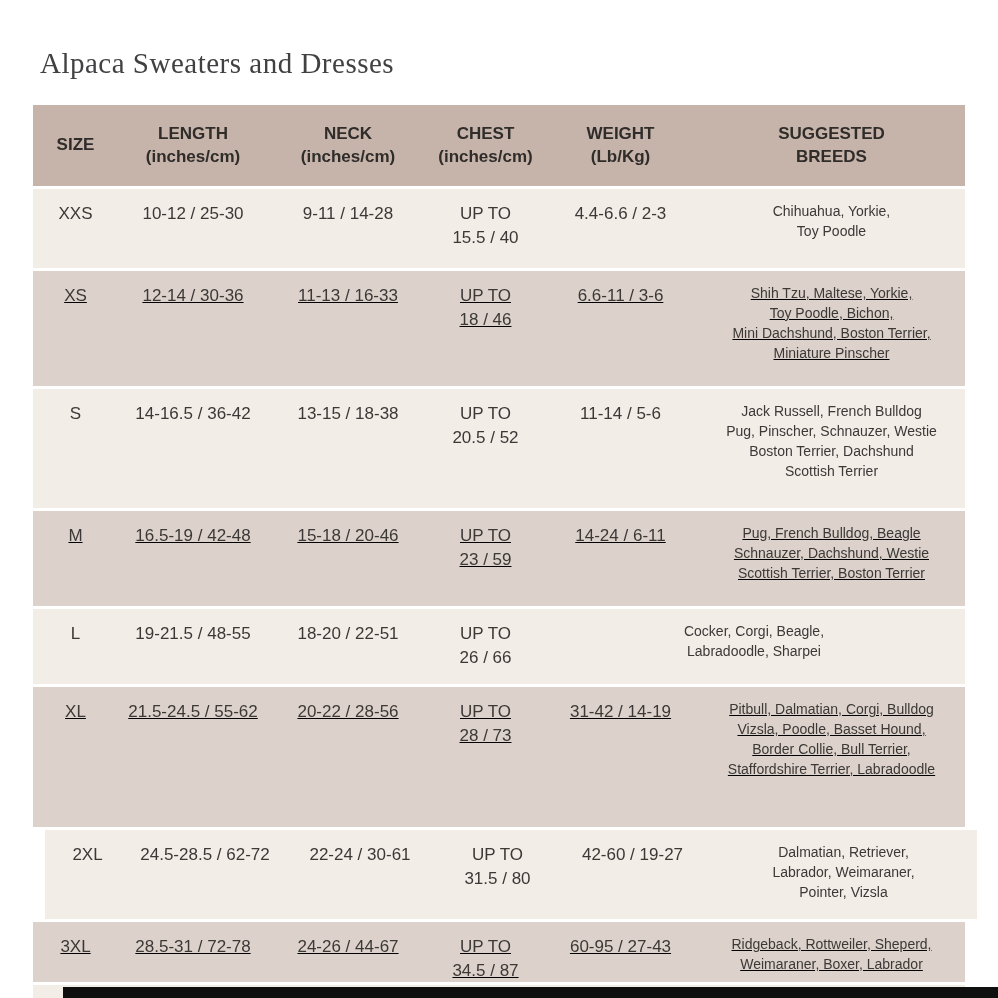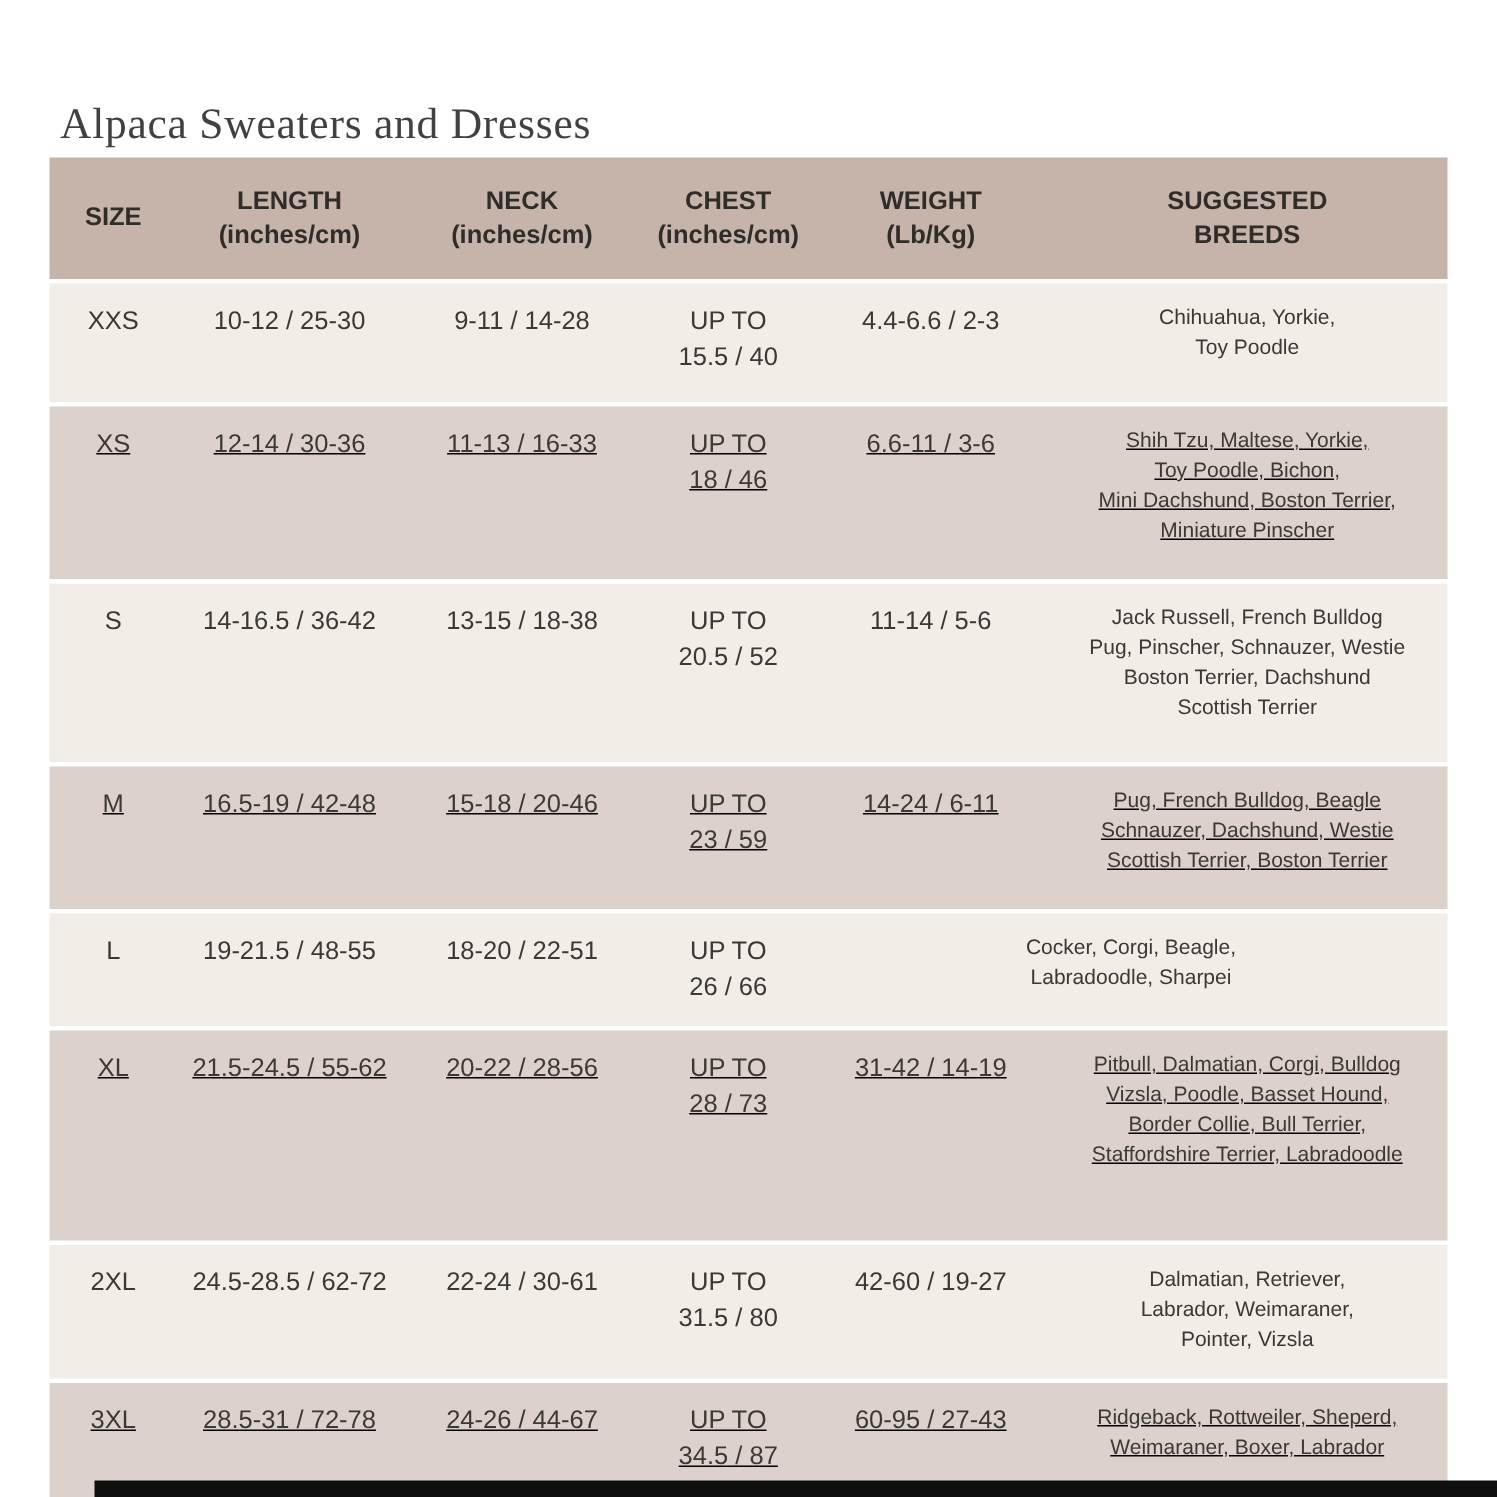--- a/index.html
+++ b/index.html
@@ -7,21 +7,21 @@
     width: 998px; height: 998px;
     background: #ffffff;
     font-family: "Liberation Sans", sans-serif;
     position: relative;
     overflow: hidden;
   }
   .page { position: absolute; inset: 0; overflow: hidden; }
 
   .page-title {
     position: absolute;
-    left: 40px; top: 48px;
+    left: 40px; top: 28px;
     font-family: "Liberation Serif", "DejaVu Serif", serif;
     font-size: 29px;
     font-weight: 400;
     letter-spacing: 0.5px;
     color: var(--text-title, #414042);
   }
 
   .size-table {
     position: absolute;
     left: 33px; top: 105px;
@@ -37,22 +37,22 @@
   }
   .row-light { background: var(--row-light, #f3ede8); }
   .row-dark  { background: var(--row-dark,  #dcd2cb); text-decoration: underline; }
 
   .r1 { height: 79px; justify-content: flex-end; }
   .r2 { height: 115px; }
   .r3 { height: 119px; }
   .r4 { height: 95px; }
   .r5 { height: 75px; }
   .r6 { height: 140px; }
-  .r7 { height: 89px; }
-  .r8 { height: 77px; }
+  .r7 { height: 89px; margin-left: 12px; }
+  .r8 { height: 60px; }
   .r9 { height: 60px; }
 
   .cell {
     box-sizing: border-box;
     text-align: center;
     color: var(--text-body, #3b3836);
     font-size: 17px;
     line-height: 1.4;
     white-space: pre;
     padding-top: 13px;

